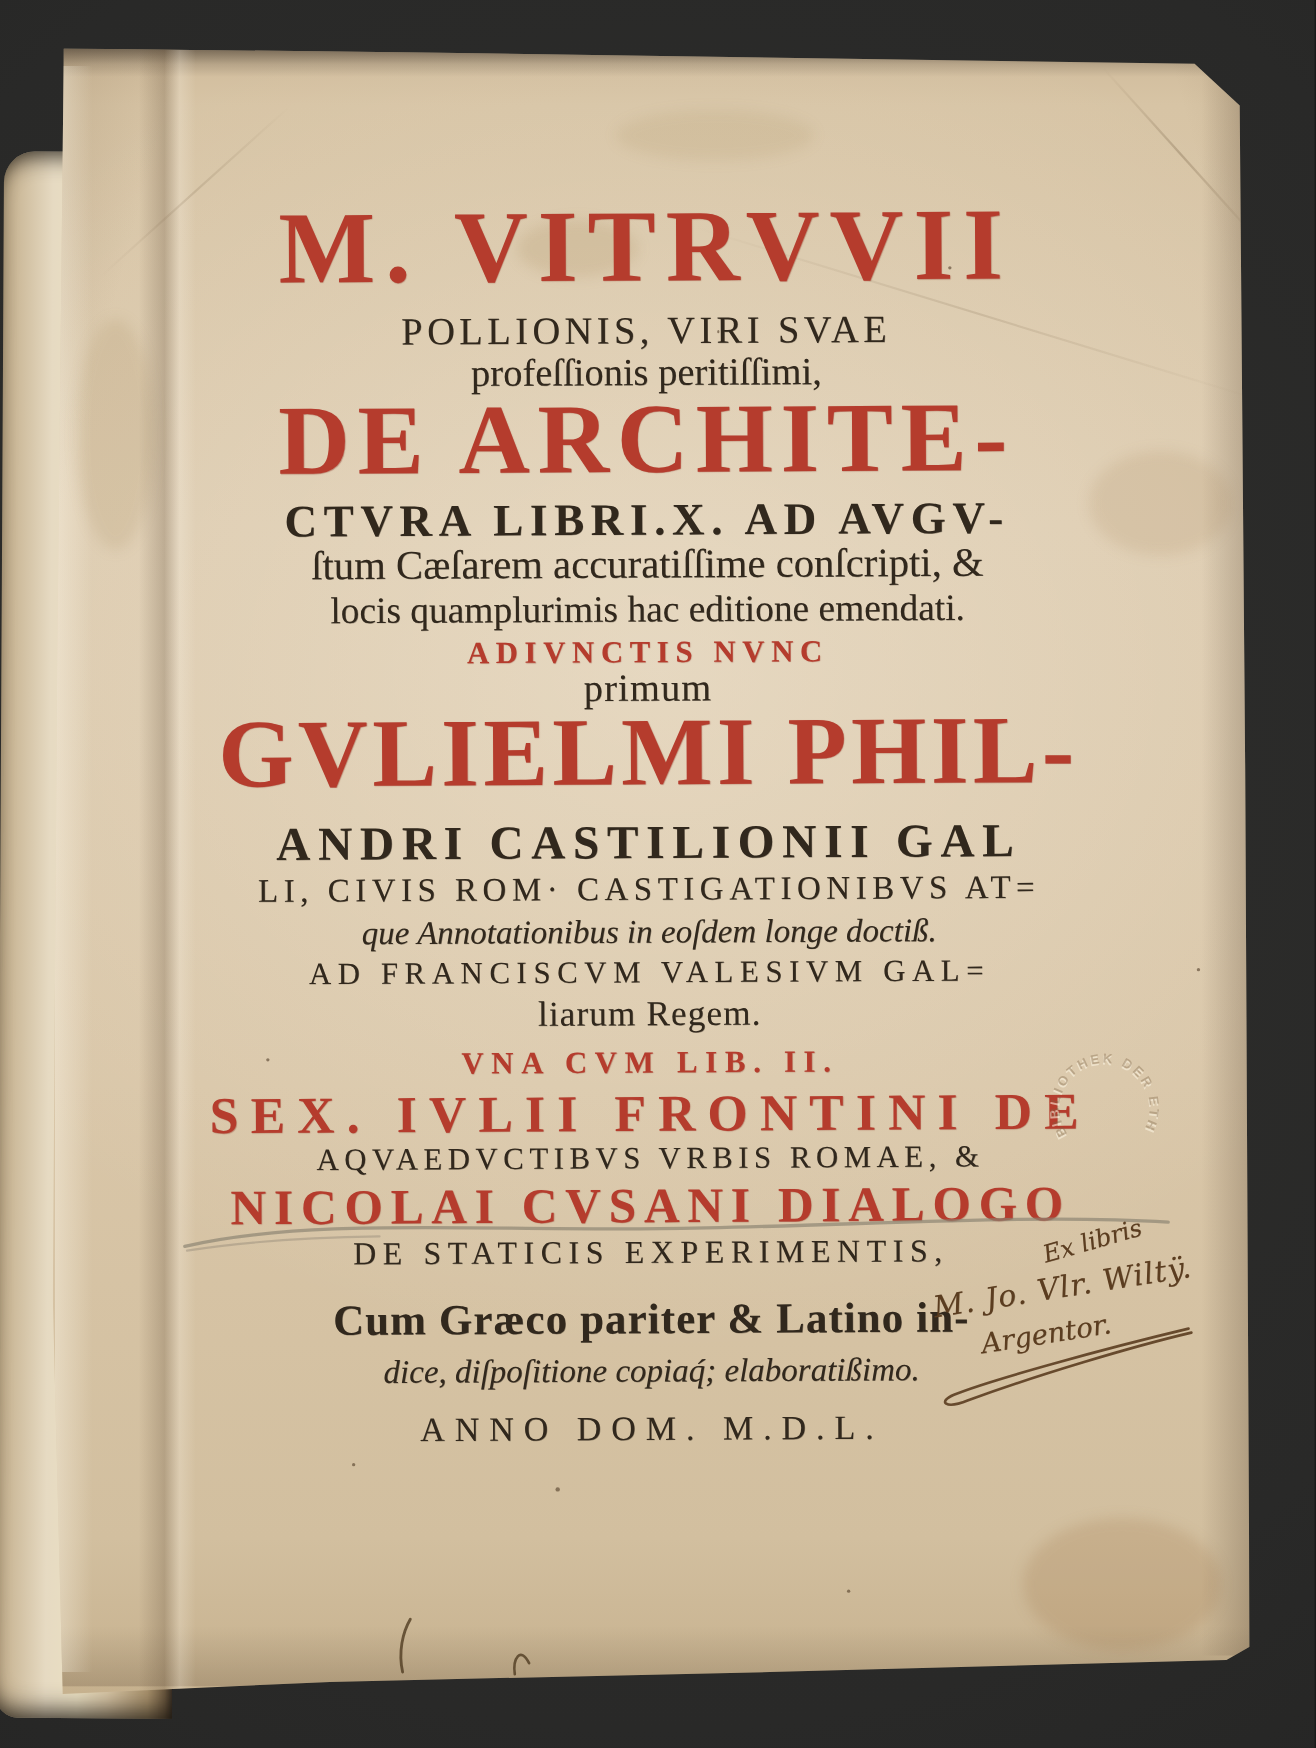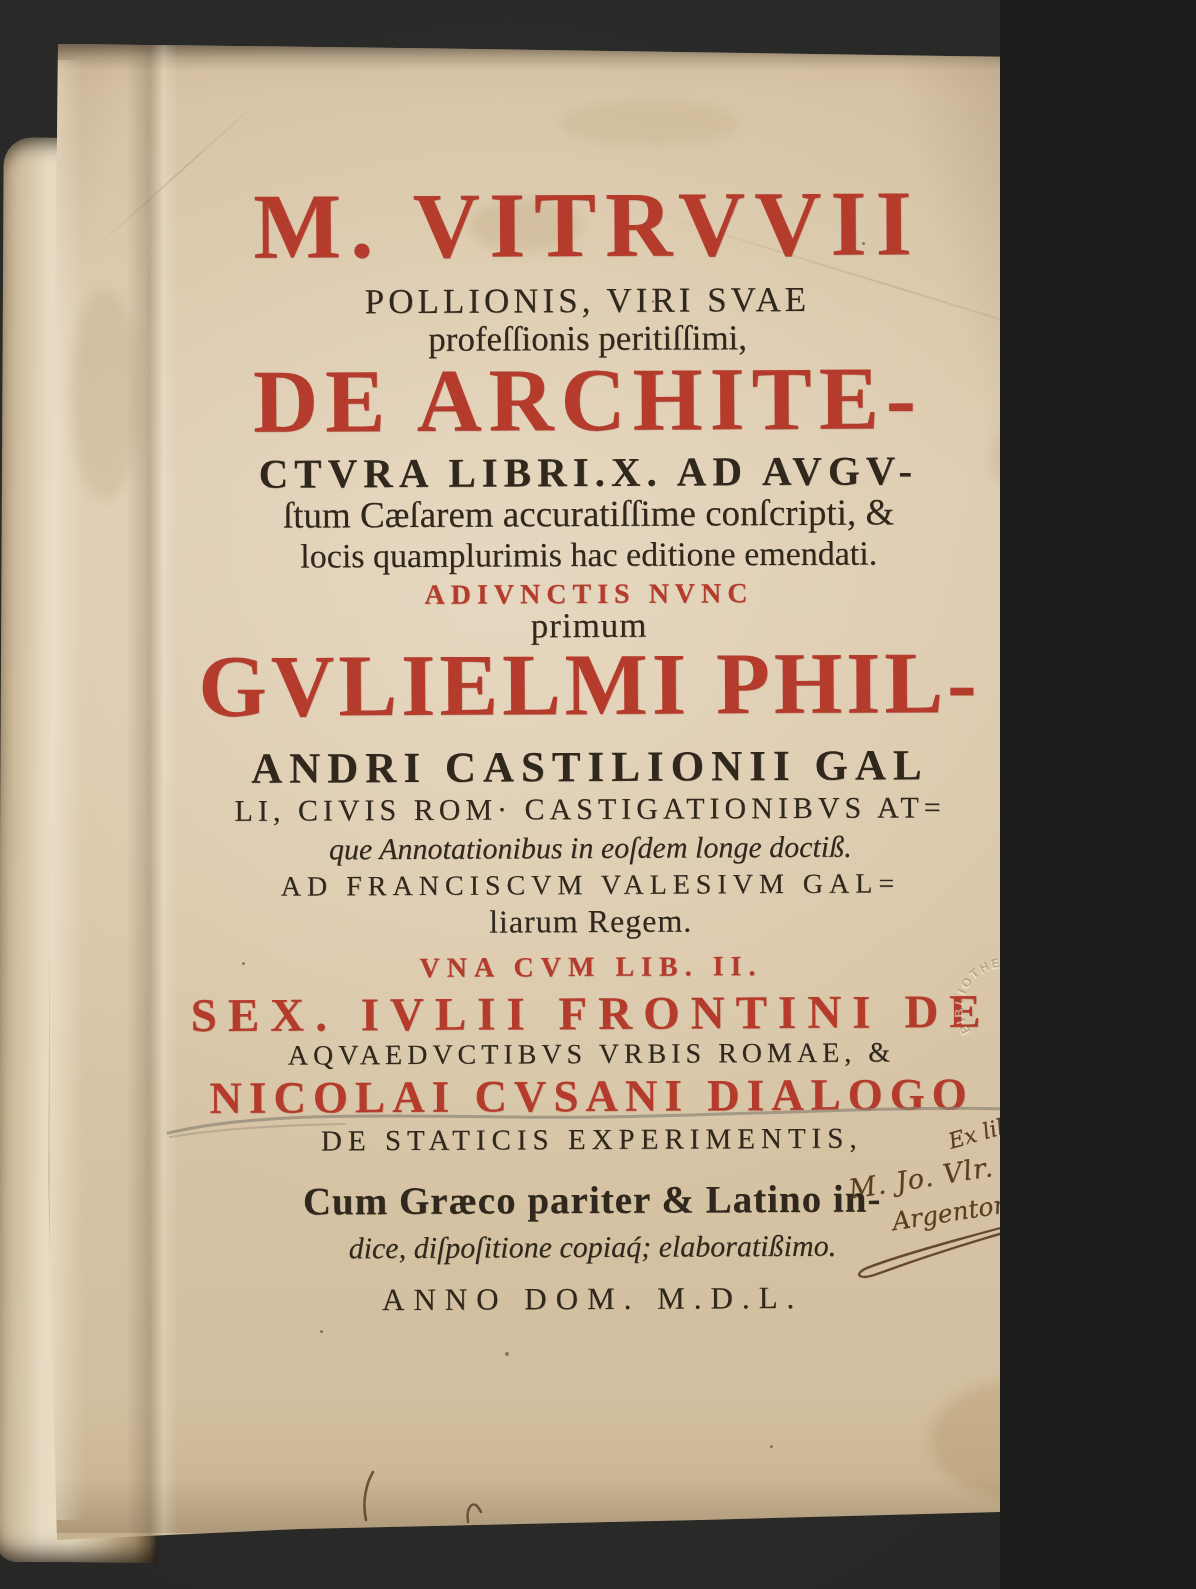--- a/index.html
+++ b/index.html
@@ -6,21 +6,21 @@
     --background:#292928;
     --paper:#d9c6a8;
     --red-ink:#b53c2d;
     --black-ink:#31281d;
     --pencil:#8b8372;
     --hand-ink:#5b3d20;
     --stamp-ink:#9b8261;
   }
   html,body{margin:0;padding:0;background:#1c1c1b;}
   .scene{
-    position:relative;width:1000px;height:1589px;overflow:hidden;
+    position:relative;width:1195px;height:1589px;overflow:hidden;
     background:radial-gradient(120% 90% at 50% 45%, #2e2e2c 0%, var(--background) 60%, #222221 100%);
     font-family:"Liberation Serif","DejaVu Serif",serif;
   }
   
   .page-curl{
     position:absolute;left:0;top:138px;width:160px;height:1424px;
     border-radius:28px 0 0 20px;
     background:linear-gradient(90deg,#c2ad8a 0%,#e6dac2 28%,#eadfc2 46%,#d8c6a6 63%,#a8916c 86%,#6b583f 96%,#3f3428 100%);
     box-shadow:inset 0 16px 20px -12px rgba(25,20,14,.85), inset 0 -18px 22px -12px rgba(25,20,14,.85);
     transform:rotate(.3deg);

